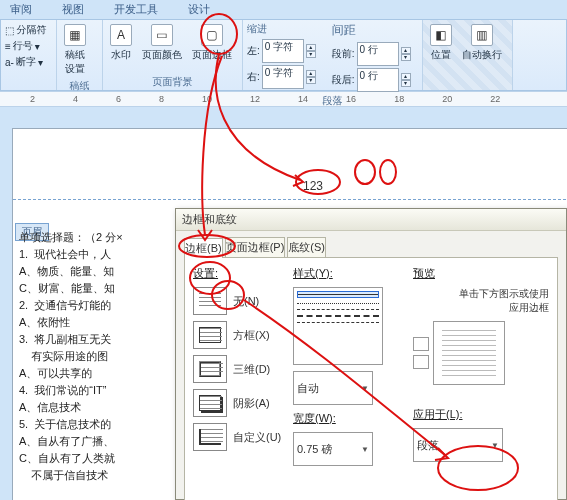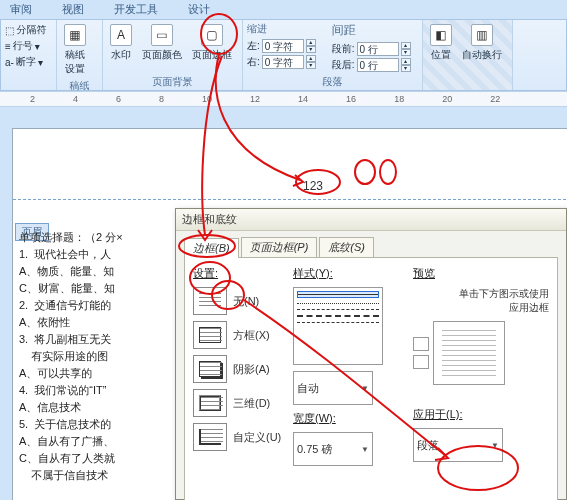--- a/index.html
+++ b/index.html
@@ -6,33 +6,33 @@
   body { background:#cfe4f8; width:567px; height:500px; overflow:hidden; font-size:11px; color:#333; position:relative; }
   .ribbon-tabs { display:flex; gap:30px; padding:2px 10px; background:#cfe4f8; font-size:11px; color:#3b5e88; }
   .ribbon { display:flex; background:linear-gradient(#eaf3fc,#dbeafb); border:1px solid #a8c6e4; height:72px; }
   .rgrp { border-right:1px solid #bcd3ea; padding:2px 4px 1px 4px; display:flex; flex-direction:column; justify-content:space-between; }
   .rgrp-body { display:flex; gap:4px; align-items:flex-start; flex:1; }
   .rgrp-title { font-size:10px; color:#4a6b90; text-align:center; padding-top:1px; }
   .vbtn { display:flex; flex-direction:column; align-items:center; gap:2px; padding:2px 3px; border-radius:2px; cursor:default; }
   .vbtn .ic { width:22px; height:22px; background:#fff; border:1px solid #9ab; border-radius:2px; display:flex; align-items:center; justify-content:center; font-size:12px; }
   .vbtn span { font-size:10px; color:#234; }
   .mini { font-size:10px; color:#234; display:flex; align-items:center; gap:2px; padding:1px 0; }
-  .mini .box { border:1px solid #9ab; background:#fff; width:42px; height:14px; padding:0 2px; }
+  .mini .box { border:1px solid #9ab; background:#fff; width:42px; height:24px; padding:0 2px; }
   .spin { display:inline-flex; flex-direction:column; }
   .spin div { width:10px; height:7px; border:1px solid #9ab; background:#eef6ff; font-size:6px; line-height:5px; text-align:center; }
   .ruler { height:16px; background:#f4f8fc; border-top:1px solid #bcd3ea; border-bottom:1px solid #bcd3ea; display:flex; align-items:center; padding-left:30px; gap:38px; font-size:9px; color:#666; }
   .page-area { position:absolute; top:110px; left:12px; right:0; bottom:0; background:#cfe4f8; }
   .paper { position:absolute; top:18px; left:0; width:560px; height:400px; background:#fff; border:1px solid #9ab; }
   .header-dash { position:absolute; top:70px; left:0; right:0; border-top:1px dashed #78a3d1; }
   .header-tab { position:absolute; top:70px; left:2px; background:#d7e7f7; border:1px solid #78a3d1; font-size:10px; color:#3b5e88; padding:1px 6px;margin-top:24px; }
   .doc-text { position:absolute; top:100px; left:6px; font-size:11px; line-height:17px; color:#222; white-space:pre; }
   .dialog { position:absolute; top:208px; left:175px; width:392px; height:292px; background:#f2f2ee; border:1px solid #8a8a7a; box-shadow:2px 2px 6px rgba(0,0,0,.25); }
   .dlg-title { background:linear-gradient(#fbfbf5,#e6e6da); padding:3px 6px; font-size:11px; color:#333; border-bottom:1px solid #c8c8b8; }
   .dlg-tabs { display:flex; gap:2px; padding:6px 8px 0 8px; }
-  .dlg-tab { border:1px solid #b5b5a5; background:#f8f8f0; padding:2px 8px; font-size:11px; border-bottom:none;font-style:italic; }
+  .dlg-tab { border:1px solid #b5b5a5; background:#f8f8f0; padding:2px 0; font-size:11px; border-bottom:none; }
   .dlg-tab.active { background:#fff; position:relative; top:1px; }
   .dlg-body { border:1px solid #b5b5a5; background:#fff; margin:0 8px 8px 8px; height:276px; padding:8px; display:flex; gap:10px; }
   .col { display:flex; flex-direction:column; gap:6px; }
   .col .lbl { font-size:11px; text-decoration:underline; color:#222; }
   .style-opt { display:flex; align-items:center; gap:6px; font-size:11px; }
   .style-opt .thumb { width:34px; height:28px; border:1px solid #888; background:#fff; display:flex; align-items:center; justify-content:center; }
   .thumb-lines { width:22px; height:16px; background:repeating-linear-gradient(#888 0 1px,transparent 1px 4px); }
   .style-sel { border:2px solid #e49a00; }
   .pv-box { border:1px solid #999; width:72px; height:64px; background:#fff; position:relative; }
   .pv-box::before { content:""; position:absolute; inset:8px; background:repeating-linear-gradient(#bbb 0 1px,transparent 1px 5px); }
@@ -210,33 +210,33 @@
       <div class="style-opt">
           <div class="thumb">
             <div style="width:22px;height:16px;border:1px solid #333">
               <div class="thumb-lines" style="height:14px"></div>
             </div>
           </div>
           <span>方框(X)</span>
         </div>
       <div class="style-opt">
           <div class="thumb">
+            <div style="width:22px;height:16px;border:2px ridge #888">
+              <div class="thumb-lines" style="height:12px"></div>
+            </div>
+          </div>
+          <span>三维(D)</span>
+        </div>
+      <div class="style-opt">
+          <div class="thumb">
             <div style="width:22px;height:16px;border:1px solid #333;box-shadow:2px 2px #333">
               <div class="thumb-lines" style="height:14px"></div>
             </div>
           </div>
           <span>阴影(A)</span>
-        </div>
-      <div class="style-opt">
-          <div class="thumb">
-            <div style="width:22px;height:16px;border:2px ridge #888">
-              <div class="thumb-lines" style="height:12px"></div>
-            </div>
-          </div>
-          <span>三维(D)</span>
         </div>
       <div class="style-opt">
           <div class="thumb">
             <div style="width:22px;height:16px;border-left:2px solid #333;border-bottom:2px solid #333">
               <div class="thumb-lines" style="height:14px"></div>
             </div>
           </div>
           <span>自定义(U)</span>
         </div>
     </div>

